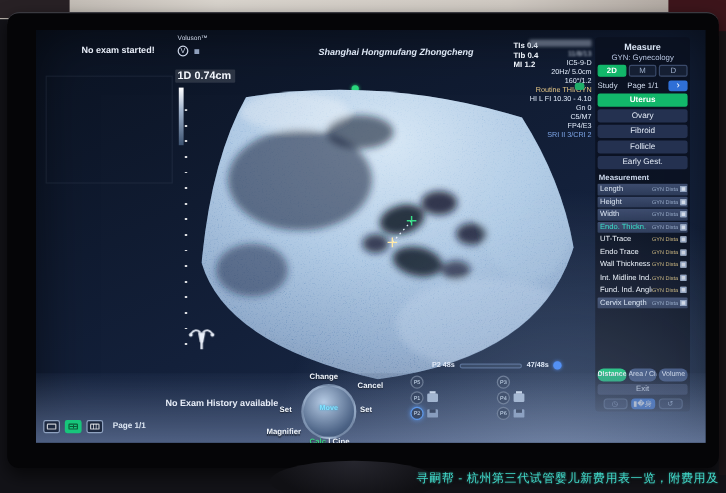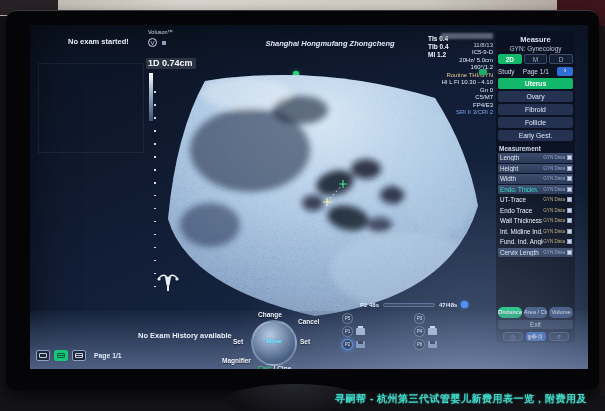--- a/index.html
+++ b/index.html
@@ -4,21 +4,21 @@
 <style>
   html,body{margin:0;padding:0;background:#101014;}
   *{box-sizing:border-box;font-family:"Liberation Sans",sans-serif;}
   .photo{position:relative;width:605px;height:411px;overflow:hidden;background:#131318;}
   .wall{position:absolute;left:0;top:0;width:605px;height:16px;background:linear-gradient(90deg,#b9b2ab,#d8d3cc 30%,#cfc9c2 70%,#a89f98);}
   .corner-l{position:absolute;left:0;top:0;width:58px;height:15px;background:#282125;}
   .corner-r{position:absolute;right:0;top:0;width:48px;height:30px;background:#3d151b;border-bottom-left-radius:8px;}
   .side-r{position:absolute;right:0;top:26px;width:6px;height:370px;background:#1c1619;}
   .monitor{position:absolute;left:6px;top:10px;width:593px;height:380px;background:#050507;border-radius:10px;border-top:1px solid #3a3a40;box-shadow:0 6px 14px rgba(0,0,0,.6);}
   .stand{position:absolute;left:225px;top:384px;width:140px;height:34px;background:radial-gradient(ellipse at 50% 0%,#26262e,#101014 70%);border-radius:50%;}
-  .caption{position:absolute;right:18px;top:392px;color:#41d8c8;font-size:10px;font-weight:bold;letter-spacing:.5px;text-shadow:0 0 2px rgba(65,216,200,.5);}
+  .caption{position:absolute;right:6px;top:392px;color:#41d8c8;font-size:10px;font-weight:normal;letter-spacing:.5px;text-shadow:0 0 2px rgba(65,216,200,.5);}
 
   .screen{position:absolute;left:24px;top:14px;width:558px;height:344px;overflow:hidden;
     background:linear-gradient(155deg,#0b1322 0%,#13203a 55%,#1c2e4e 100%);
     box-shadow:inset 0 0 45px rgba(0,0,0,.55);}
   .screen::after{content:"";position:absolute;inset:0;pointer-events:none;
     background:radial-gradient(circle at 78% 108%, rgba(190,210,240,.30), transparent 42%);}
 
   .status{position:absolute;left:38px;top:12px;color:#e8eef8;font-size:7.5px;font-weight:bold;}
   .hospital{position:absolute;left:165px;top:14px;width:270px;text-align:center;color:#dce6f4;font-size:7.5px;font-weight:bold;font-style:italic;}
   .brand{position:absolute;left:118px;top:4px;color:#cfd8ea;font-size:5.5px;}

